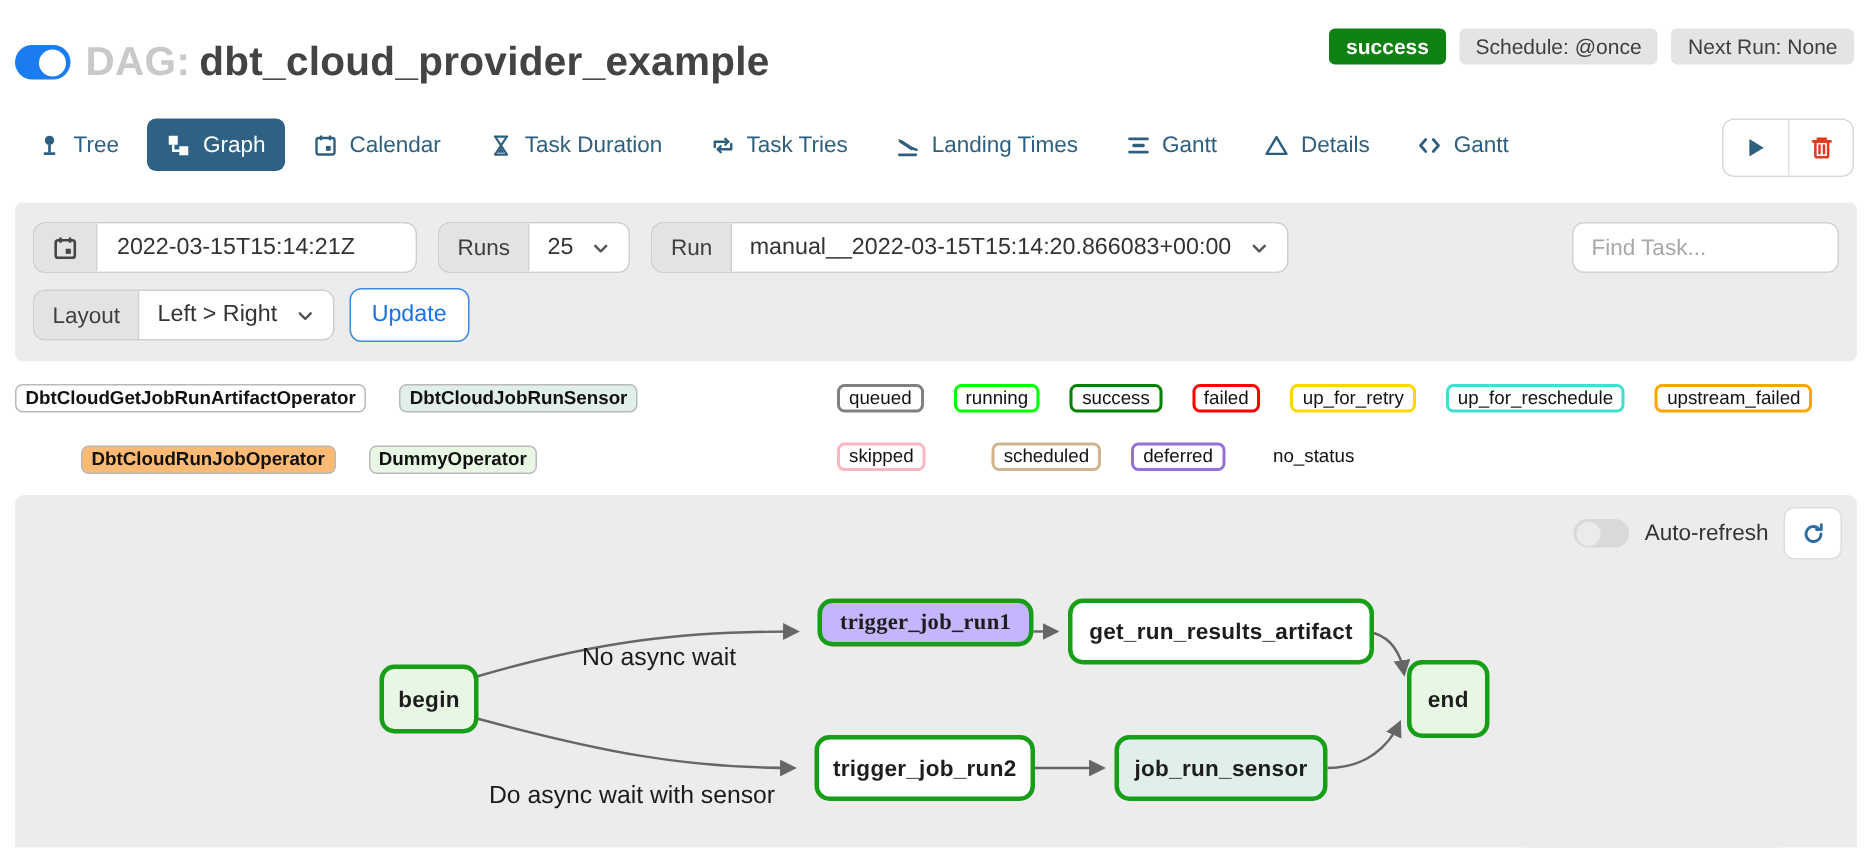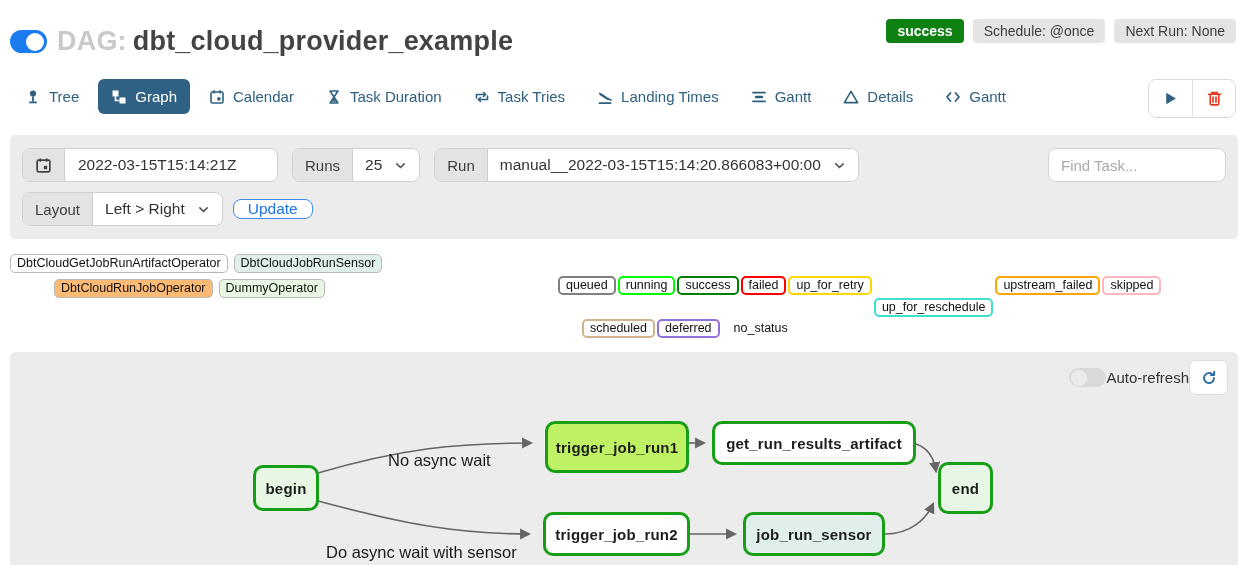--- a/index.html
+++ b/index.html
@@ -34,33 +34,33 @@
   .filter-panel { margin:17px 10px 0; background:#ececec; border-radius:5px; padding:13px 12px; display:flex; flex-direction:column; gap:10px; }
   .filter-row { display:flex; align-items:center; gap:14px; }
   .input-group { display:flex; align-items:stretch; height:34px; border:1px solid #cfcfcf; border-radius:8px; background:#fff; overflow:hidden; }
   .addon { background:#e3e3e3; padding:0 12px; display:flex; align-items:center; font-size:15px; color:#3e3e3e; border-right:1px solid #cfcfcf; }
   .addon svg { width:17px; height:17px; color:#444; }
   .text-input { border:none; outline:none; padding:0 13px; font-size:15.5px; color:#333; background:#fff; }
   .sel { display:flex; align-items:center; gap:12px; padding:0 12px; font-size:15.5px; color:#333; background:#fff; cursor:pointer; }
   .sel .chev svg { width:13px; height:13px; color:#555; display:block; }
   .find-task { margin-left:auto; height:34px; width:178px; border:1px solid #d3d3d3; border-radius:8px; padding:0 12px; font-size:15px; background:#fff; outline:none; color:#333; }
   .find-task::placeholder { color:#a9a9a9; }
-  .update-btn { height:20px; padding:0 14px; border:1.5px solid #3e8ae8; color:#1a73e8; background:#fff; border-radius:8px; font-size:15.5px; cursor:pointer; }
+  .update-btn { height:36px; padding:0 14px; border:1.5px solid #3e8ae8; color:#1a73e8; background:#fff; border-radius:8px; font-size:15.5px; cursor:pointer; }
 
   
   .legend { display:flex; align-items:flex-start; margin-top:15px; padding:0 10px; }
-  .op-legend { width:548px; display:flex; flex-wrap:wrap; gap:6px; }
-  .status-legend { flex:1; display:flex; flex-wrap:wrap; gap:2px; align-items:center; }
+  .op-legend { width:548px; display:flex; flex-wrap:wrap; gap:22px;font-weight:bold; }
+  .status-legend { flex:1; display:flex; flex-wrap:wrap; gap:20px; align-items:center; }
   .lbadge { border:1px solid #b9b9b9; border-radius:5px; padding:1px 6px 2px; font-size:12.5px; background:#fff; color:#111; white-space:nowrap; }
   .sbadge { border-width:2px; border-style:solid; border-radius:5px; padding:0 6px 1px; font-size:12.5px; background:#fff; color:#111; white-space:nowrap; }
   .sbadge.no-border { border-color:transparent; background:transparent; padding-left:10px; }
 
   
   .graph-panel { position:relative; margin:14px 10px 0; height:242px; background:#ececec; border-radius:6px; }
-  .graph-controls { position:absolute; top:8px; right:10px; display:flex; align-items:center; z-index:3; }
+  .graph-controls { position:absolute; top:8px; right:10px; display:flex; align-items:center; gap:10px; z-index:3; }
   .toggle-off { width:37px; height:19px; border-radius:10px; background:#d9d9d9; position:relative; cursor:pointer; }
   .toggle-off .knob { position:absolute; top:1.5px; left:2px; width:16px; height:16px; border-radius:50%; background:#ebebeb; }
   .ar-label { font-size:15px; color:#333; }
   .refresh-btn { width:39px; height:35px; background:#fff; border:1px solid #ddd; border-radius:7px; display:flex; align-items:center; justify-content:center; cursor:pointer; color:#2e6da4; }
   .refresh-btn svg { width:16px; height:16px; }
   .edges { position:absolute; left:0; top:0; width:1228px; height:242px; }
   .node { position:absolute; border:3px solid; border-radius:10px; display:flex; align-items:center; justify-content:center;
           font-size:15px; font-weight:bold; color:#1d1d1d; cursor:pointer; letter-spacing:.2px; }
   .edge-label { position:absolute; font-size:16.5px; color:#1b1b1b; white-space:nowrap; }
   #edge-label-0 { left:378px; top:99px; }
@@ -252,21 +252,21 @@
       <span class="lbadge" style="background: rgb(225, 239, 236);">DbtCloudJobRunSensor</span>
       <span class="lbadge" style="background: #fdba74; margin-left: 44px;">DbtCloudRunJobOperator</span>
       <span class="lbadge" style="background: rgb(232, 247, 228);">DummyOperator</span>
     </div>
   <div class="status-legend" id="status-legend">
       <span class="sbadge" style="border-color: rgb(128, 128, 128);">queued</span>
       <span class="sbadge" style="border-color: rgb(0, 255, 0);">running</span>
       <span class="sbadge" style="border-color: rgb(0, 128, 0);">success</span>
       <span class="sbadge" style="border-color: rgb(255, 0, 0);">failed</span>
       <span class="sbadge" style="border-color: rgb(255, 215, 0);">up_for_retry</span>
-      <span class="sbadge" style="border-color: rgb(64, 224, 208); margin-top: 44px;">up_for_reschedule</span>
+      <span class="sbadge" style="border-color: rgb(64, 224, 208);">up_for_reschedule</span>
       <span class="sbadge" style="border-color: rgb(255, 165, 0);">upstream_failed</span>
       <span class="sbadge" style="border-color: rgb(255, 182, 193);">skipped</span>
       <span class="sbadge" style="border-color: rgb(210, 180, 140); margin-left: 24px;">scheduled</span>
       <span class="sbadge" style="border-color: rgb(147, 112, 219);">deferred</span>
       <span class="sbadge no-border">no_status</span>
     </div>
 </section>
 
 <section class="graph-panel">
   <div class="graph-controls">
@@ -295,21 +295,21 @@
       <path d="M308,149 C390,171 445,182 519,182" marker-end="url(#arrow)"></path>
       <path d="M679,91 L694,91" marker-end="url(#arrow)"></path>
       <path d="M906,92 C918,96 924,106 926,119" marker-end="url(#arrow)"></path>
       <path d="M680,182 L725,182" marker-end="url(#arrow)"></path>
       <path d="M875,182 C901,182 916,167 923,152" marker-end="url(#arrow)"></path>
     </g>
   </svg>
 
   <div id="nodes-layer">
       <div class="node" style="left: 243px; top: 113px; width: 66px; height: 46px; background: rgb(232, 247, 228); border-color: rgb(22, 158, 22);">begin</div>
-      <div class="node" style="left: 535px; top: 69px; width: 144px; height: 52px; background: #bef264; border-color: rgb(22, 158, 22);">trigger_job_run1</div>
+      <div class="node" style="left: 535px; top: 69px; width: 144px; height: 32px; background: #c4b5fd; border-color: rgb(22, 158, 22); font-family: Liberation Serif, serif;">trigger_job_run1</div>
       <div class="node" style="left: 702px; top: 69px; width: 204px; height: 44px; background: rgb(255, 255, 255); border-color: rgb(22, 158, 22);">get_run_results_artifact</div>
       <div class="node" style="left: 533px; top: 160px; width: 147px; height: 44px; background: rgb(255, 255, 255); border-color: rgb(22, 158, 22);">trigger_job_run2</div>
       <div class="node" style="left: 733px; top: 160px; width: 142px; height: 44px; background: rgb(225, 239, 236); border-color: rgb(22, 158, 22);">job_run_sensor</div>
       <div class="node" style="left: 928px; top: 110px; width: 55px; height: 52px; background: rgb(232, 247, 228); border-color: rgb(22, 158, 22);">end</div>
     </div>
 
   <div class="edge-label" id="edge-label-0">No async wait</div>
   <div class="edge-label" id="edge-label-1">Do async wait with sensor</div>
 </section>
 

